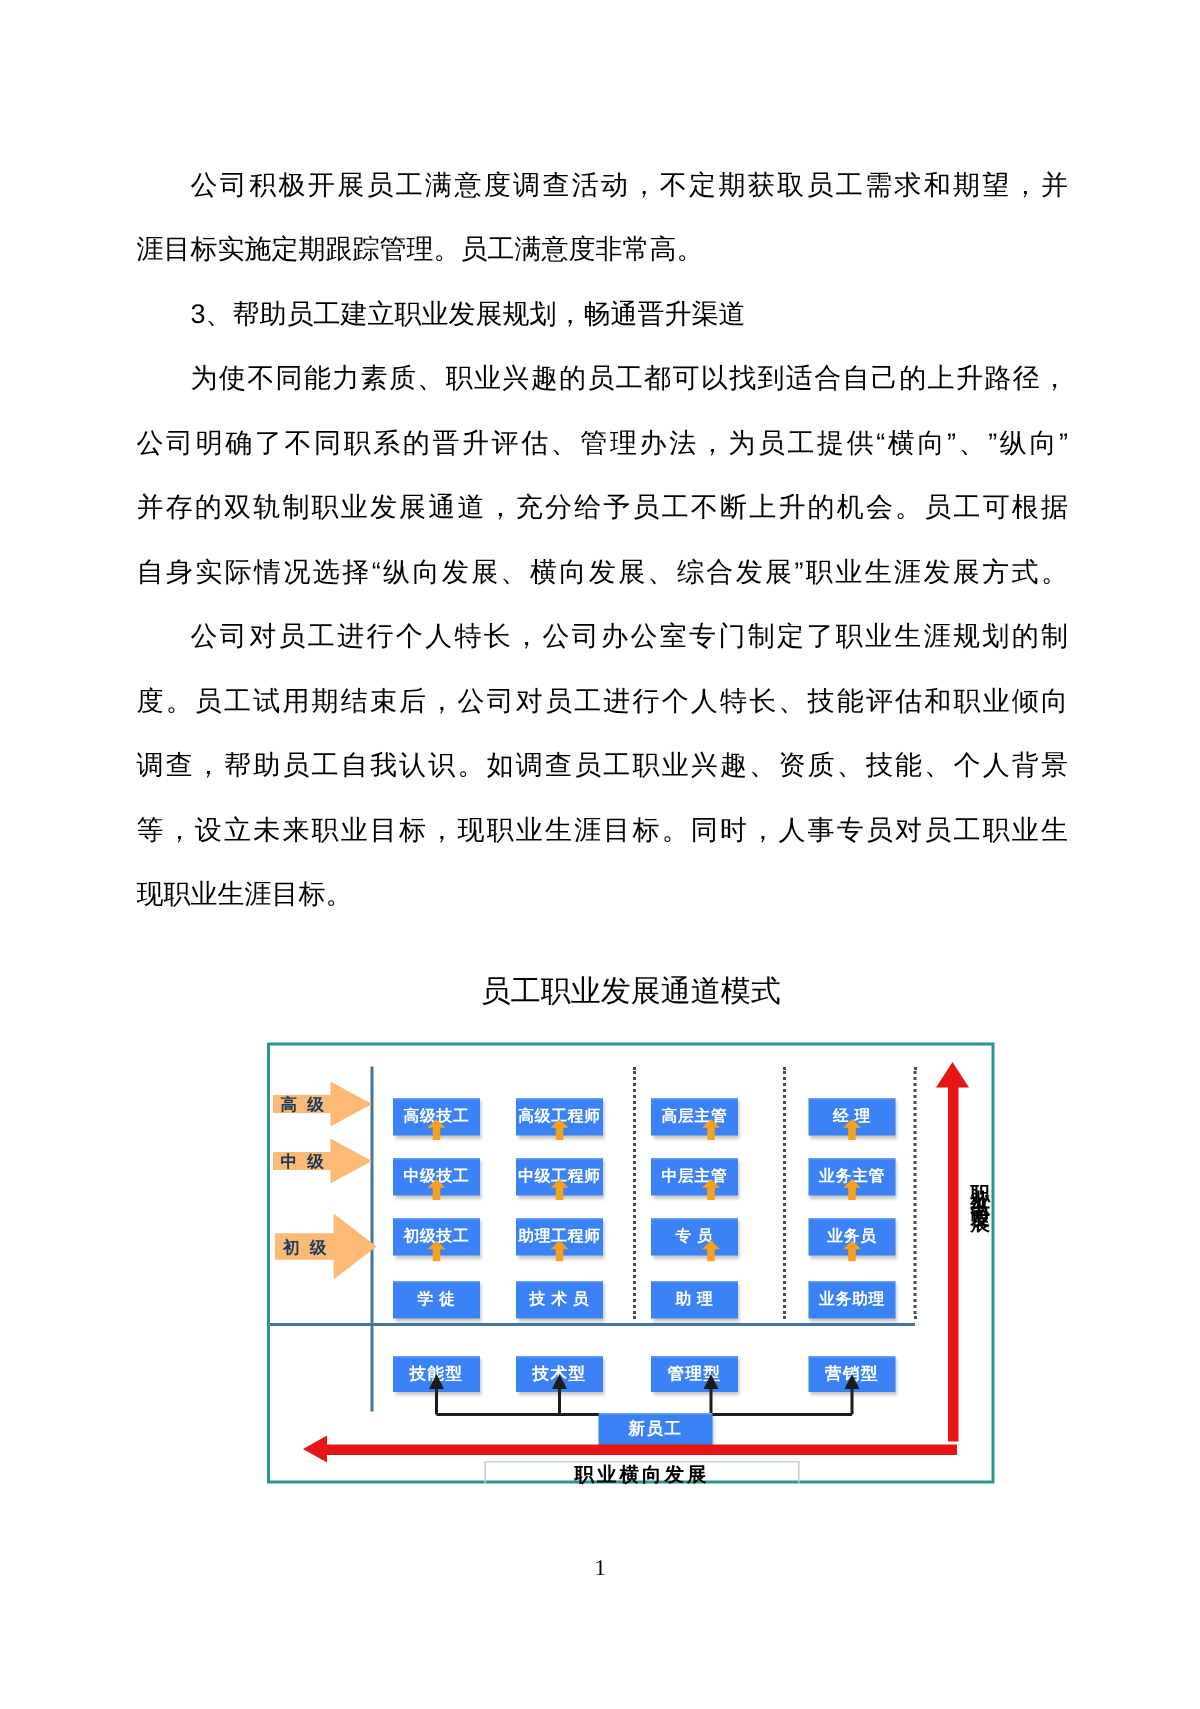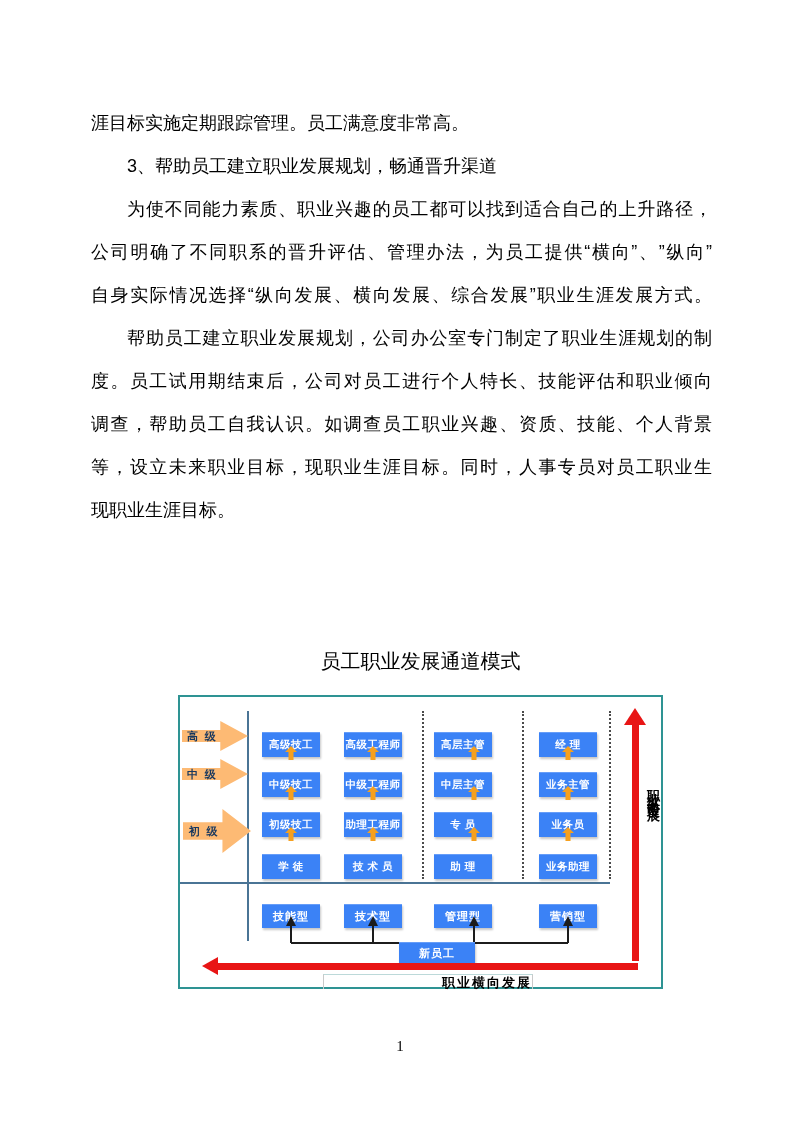--- a/index.html
+++ b/index.html
@@ -125,46 +125,48 @@
   .v-axis-label {
     position: absolute; left: 464px; top: 82px; height: 115px;
     writing-mode: vertical-rl;
     font-family: "Liberation Serif", serif;
     font-weight: bold; font-size: 13px; letter-spacing: 4px;
     color: #000;
   }
   .h-axis-label {
     position: absolute; left: 143px; top: 277px; width: 210px; height: 15px;
     border-left: 1px solid #c9c9c9; border-right: 1px solid #c9c9c9; border-top: 1px solid #bcd9d9;
-    text-align: right; line-height: 15px;
+    text-align: center; line-height: 15px;
     font-family: "Liberation Serif", serif;
     font-weight: bold; font-size: 13px; letter-spacing: 2px;
     color: #000;
   }
 
   
   .footer {
     position: absolute; left: 0; top: 1038px; width: 800px;
     text-align: center;
     font-family: "Liberation Serif", serif;
     font-size: 15px; color: #000;
   }
 </style>
 </head>
 <body>
 
 <div class="page">
 
   <div class="body-text">
+    <div class="line indent fl">公司积极开展员工满意度调查活动，不定期获取员工需求和期望，并</div>
     <div class="line">涯目标实施定期跟踪管理。员工满意度非常高。</div>
     <div class="line indent">3、帮助员工建立职业发展规划，畅通晋升渠道</div>
     <div class="line indent fl">为使不同能力素质、职业兴趣的员工都可以找到适合自己的上升路径，</div>
     <div class="line fl">公司明确了不同职系的晋升评估、管理办法，为员工提供“横向”、”纵向”</div>
+    <div class="line fl">并存的双轨制职业发展通道，充分给予员工不断上升的机会。员工可根据</div>
     <div class="line fl">自身实际情况选择“纵向发展、横向发展、综合发展”职业生涯发展方式。</div>
-    <div class="line indent fl">帮助员工建立职业发展规划，公司办公室专门制定了职业生涯规划的制</div>
+    <div class="line indent fl">公司对员工进行个人特长，公司办公室专门制定了职业生涯规划的制</div>
     <div class="line fl">度。员工试用期结束后，公司对员工进行个人特长、技能评估和职业倾向</div>
     <div class="line fl">调查，帮助员工自我认识。如调查员工职业兴趣、资质、技能、个人背景</div>
     <div class="line fl">等，设立未来职业目标，现职业生涯目标。同时，人事专员对员工职业生</div>
     <div class="line">现职业生涯目标。</div>
   </div>
 
   <div class="figure-title">员工职业发展通道模式</div>
 
   <div class="diagram">
 

